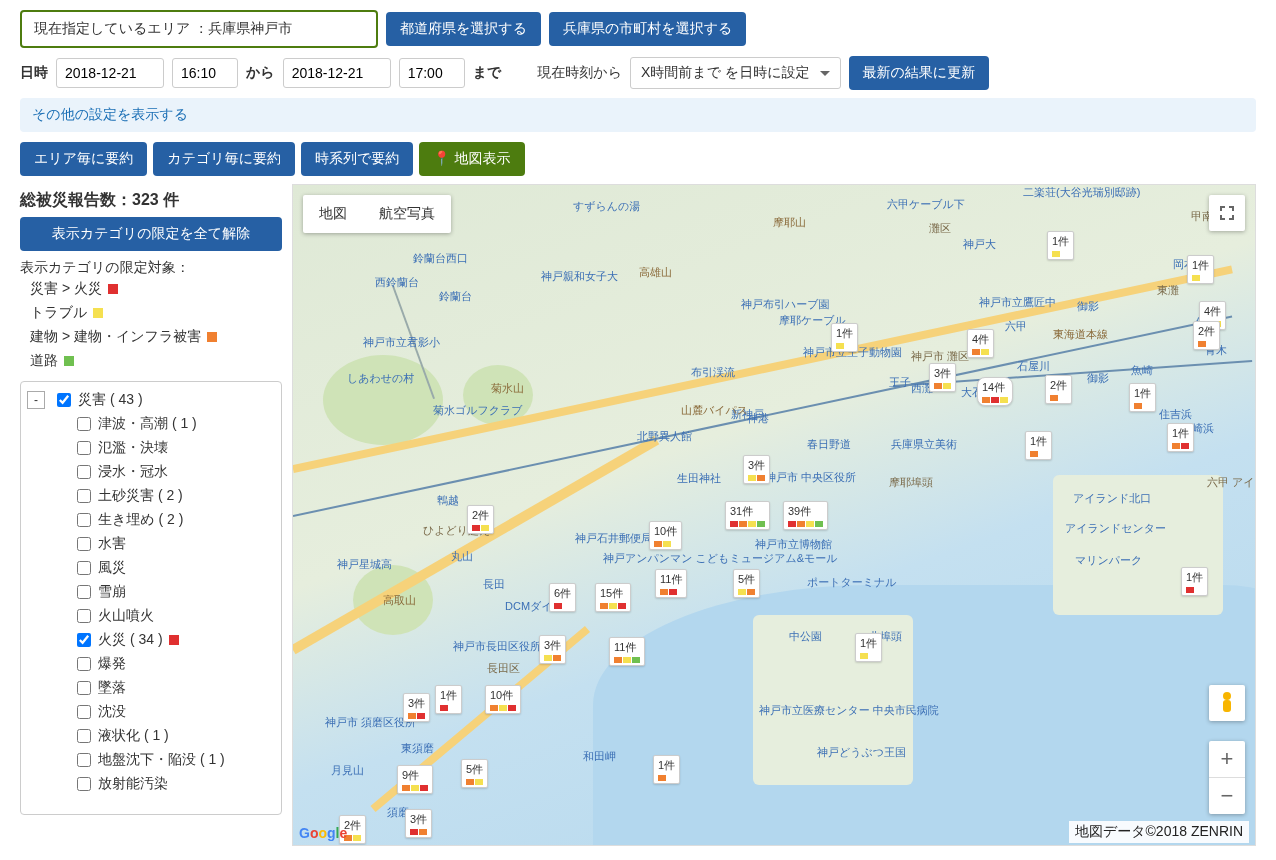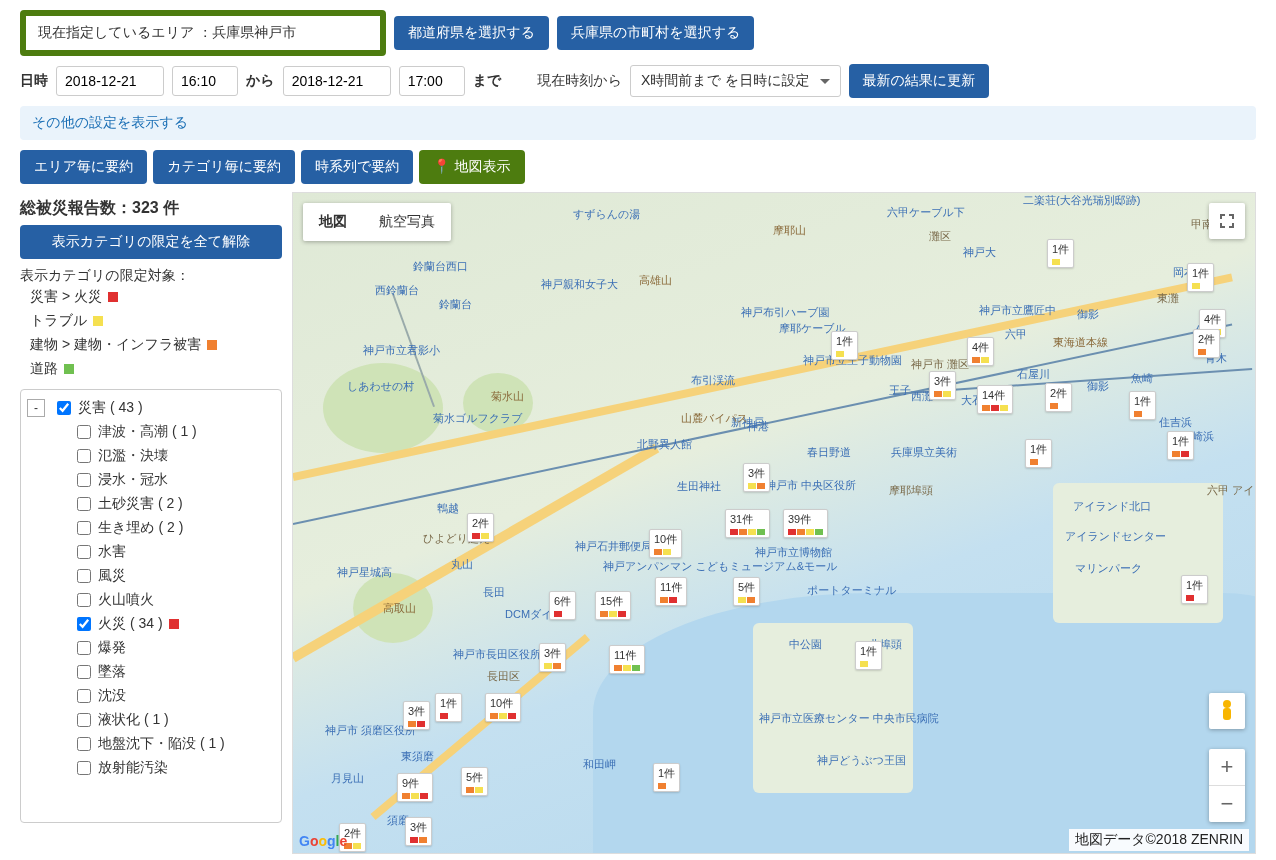--- a/index.html
+++ b/index.html
@@ -1,18 +1,18 @@
 <!DOCTYPE html>
 <html><head>
 <meta charset="utf-8">
 <style>
   body{margin:0;font-family:"Hiragino Kaku Gothic Pro","Meiryo",sans-serif;font-size:14px;color:#333;background:#fff}
   .wrap{padding:10px 20px}
   .row{display:flex;align-items:center;gap:8px;margin-bottom:8px;flex-wrap:wrap}
-  .area-box{border:6px solid #4d7c0f;border-radius:4px;padding:8px 12px;min-width:330px}
+  .area-box{border:2px solid #4d7c0f;border-radius:4px;padding:8px 12px;min-width:330px}
   .btn{background:#2660a4;color:#fff;border:none;border-radius:4px;padding:8px 14px;cursor:pointer;font-size:14px}
   .btn-dark{background:#4d7c0f}
   .input{border:1px solid #ccc;border-radius:3px;padding:6px 8px;font-size:14px}
   .w-date{width:90px}
   .w-time{width:48px}
   .settings-bar{background:#eaf3fb;border-radius:4px;padding:8px 12px;color:#1b6fb5;margin-bottom:10px}
   .dropdown{border:1px solid #ccc;border-radius:3px;padding:6px 30px 6px 10px;position:relative;display:inline-block;cursor:pointer}
   .dropdown:after{content:"";position:absolute;right:10px;top:50%;border:5px solid transparent;border-top-color:#666;transform:translateY(-2px)}
   .main{display:flex;gap:10px}
   .side{width:262px}
@@ -38,21 +38,21 @@
   .park{position:absolute;background:#cfe3b7;border-radius:50%}
   .water{position:absolute;background:#b3d7ee}
   .map-label{position:absolute;font-size:11px;color:#7a6a4a;white-space:nowrap}
   .map-label.blue{color:#3b6fb5}
   .map-label.brown{color:#8a6a3a}
   .marker{position:absolute;background:#fff;border:1px solid #ccc;border-radius:2px;padding:2px 4px;font-size:11px;box-shadow:0 1px 2px rgba(0,0,0,.15)}
   .marker .bar{display:flex;gap:1px;margin-top:2px}
   .marker .bar span{width:8px;height:6px}
   .map-type{position:absolute;top:10px;left:10px;background:#fff;border-radius:2px;box-shadow:0 1px 4px rgba(0,0,0,.3);display:flex;z-index:5}
   .map-type div{padding:10px 16px;cursor:pointer}
-  .map-type .active{font-weight:bold}
+  .map-type .active{font-weight:normal}
   .fs-btn{position:absolute;top:10px;right:10px;width:36px;height:36px;background:#fff;border-radius:2px;box-shadow:0 1px 4px rgba(0,0,0,.3);display:flex;align-items:center;justify-content:center;cursor:pointer;z-index:5}
   .peg{position:absolute;right:10px;top:500px;width:36px;height:36px;background:#fff;border-radius:2px;box-shadow:0 1px 4px rgba(0,0,0,.3);display:flex;align-items:center;justify-content:center;cursor:pointer;z-index:5;color:#f8b500;font-size:20px}
   .zoom{position:absolute;right:10px;top:556px;width:36px;background:#fff;border-radius:2px;box-shadow:0 1px 4px rgba(0,0,0,.3);z-index:5}
   .zoom div{height:36px;display:flex;align-items:center;justify-content:center;font-size:22px;color:#666;cursor:pointer}
   .zoom div:first-child{border-bottom:1px solid #ddd}
   .credit{position:absolute;bottom:2px;right:6px;font-size:14px;color:#222;background:rgba(255,255,255,.9);padding:2px 6px;z-index:5}
   .goog{position:absolute;bottom:4px;left:6px;font-size:14px;z-index:5;font-weight:bold}
   .goog span:nth-child(1){color:#4285F4}.goog span:nth-child(2){color:#EA4335}.goog span:nth-child(3){color:#FBBC05}.goog span:nth-child(4){color:#4285F4}.goog span:nth-child(5){color:#34A853}.goog span:nth-child(6){color:#EA4335}
 </style>
 </head>
@@ -133,20 +133,24 @@
               <input type="checkbox" style="">
               <span>生き埋め ( 2 )</span>
             </div>
             <div class="tree-item tree-child">
               <input type="checkbox" style="">
               <span>水害</span>
             </div>
             <div class="tree-item tree-child">
               <input type="checkbox" style="">
               <span>風災</span>
+            </div>
+            <div class="tree-item tree-child">
+              <input type="checkbox" style="">
+              <span>雪崩</span>
             </div>
             <div class="tree-item tree-child">
               <input type="checkbox" style="">
               <span>火山噴火</span>
             </div>
             <div class="tree-item tree-child">
               <input type="checkbox" checked="" style="">
               <span>火災 ( 34 )</span>
               <span class="sw" style="background:#e03030"></span>
             </div>
@@ -307,21 +311,21 @@
               <span style="background:#f5e050"></span>
             </div>
           </div>
           <div class="marker" style="left: 636px; top: 178px;">
             <div>3件</div>
             <div class="bar">
               <span style="background:#f08030"></span>
               <span style="background:#f5e050"></span>
             </div>
           </div>
-          <div class="marker" style="left: 684px; top: 192px;">
+          <div class="marker" style="left: 684px; top: 192px; border-radius: 8px;">
             <div>14件</div>
             <div class="bar">
               <span style="background:#f08030"></span>
               <span style="background:#e03030"></span>
               <span style="background:#f5e050"></span>
             </div>
           </div>
           <div class="marker" style="left: 752px; top: 190px;">
             <div>2件</div>
             <div class="bar">

